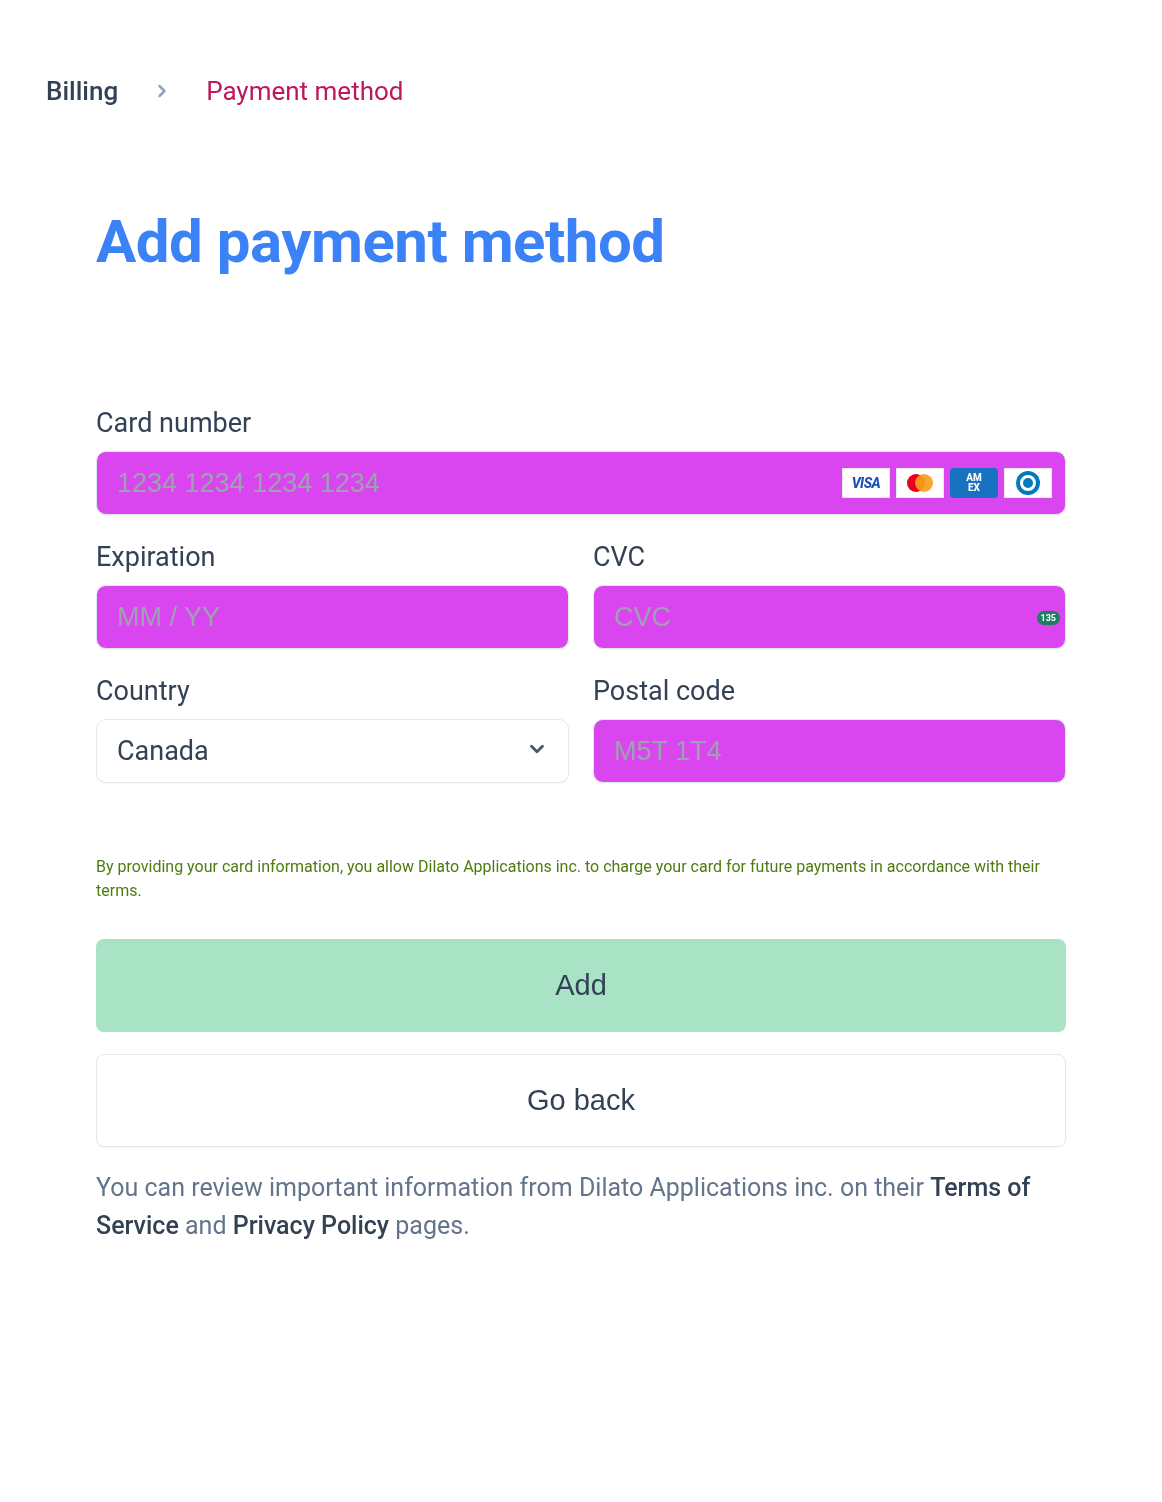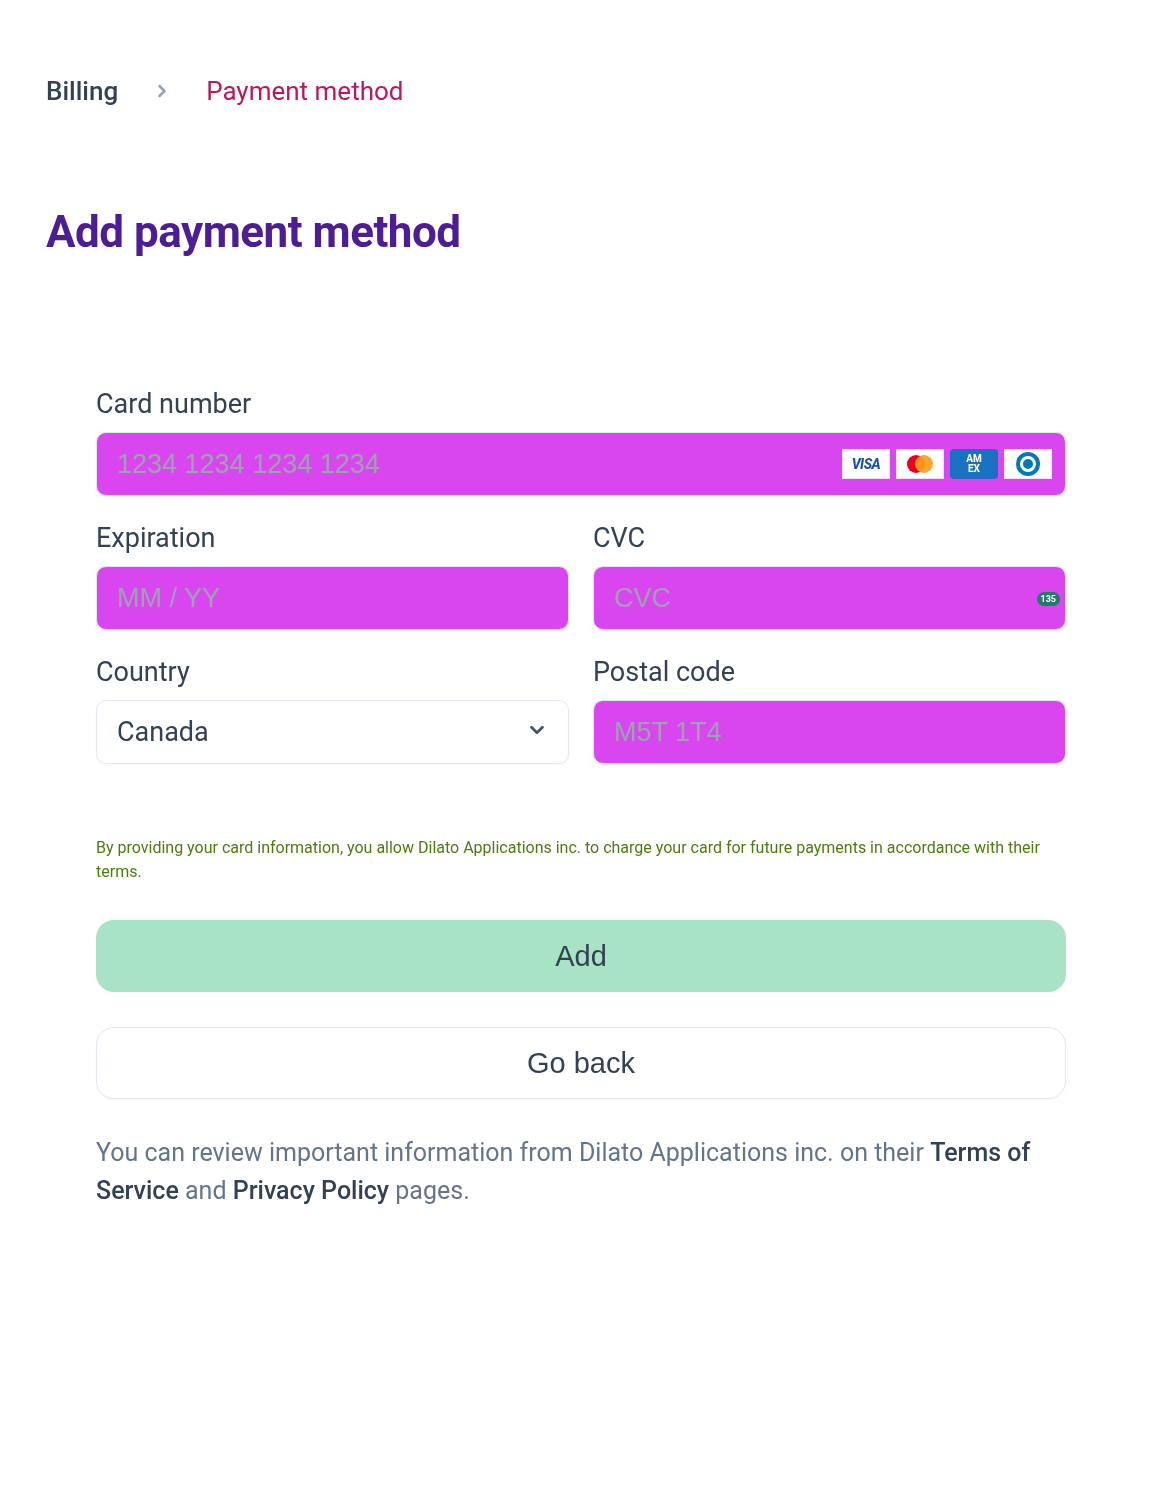--- a/index.html
+++ b/index.html
@@ -30,23 +30,24 @@
   }
   .breadcrumb-chevron {
     color: #94a3b8;
     display: flex;
     align-items: center;
   }
   .breadcrumb-current {
     color: #be185d;
   }
   .page-title {
-    font-size: 44px;
+    font-size: 60px;
     font-weight: 700;
-    color: #4c1d95;
+    color: #3b82f6;
+    margin-left: 50px;
     margin-bottom: 130px;
     letter-spacing: -0.5px;
   }
   .form {
     padding: 0 50px;
   }
   .label {
     font-size: 27px;
     color: #334155;
     margin-bottom: 12px;
@@ -202,29 +203,29 @@
     border-radius: 8px;
   }
   .disclosure {
     font-size: 16px;
     line-height: 1.5;
     color: #4d7c0f;
     margin: 46px 0 36px 0;
   }
   .btn {
     width: 100%;
-    height: 72px;
-    border-radius: 18px;
+    height: 93px;
+    border-radius: 8px;
     font-size: 29px;
     font-weight: 500;
     display: flex;
     align-items: center;
     justify-content: center;
     cursor: pointer;
-    margin-bottom: 35px;
+    margin-bottom: 22px;
   }
   .btn-primary {
     background: #a7e3c4;
     border: none;
     color: #334155;
   }
   .btn-secondary {
     background: #fff;
     border: 1.5px solid #e2e8f0;
     color: #334155;

